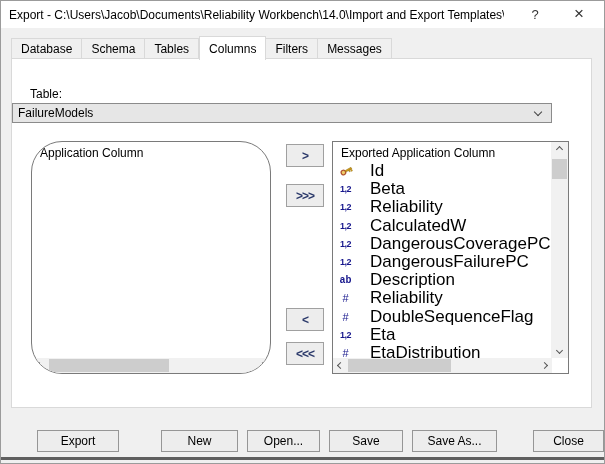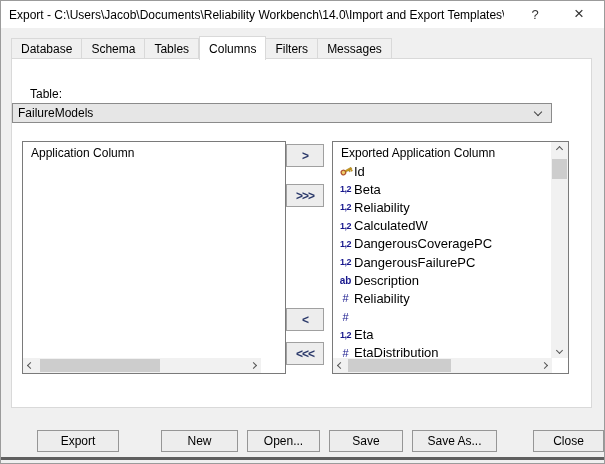--- a/index.html
+++ b/index.html
@@ -66,30 +66,30 @@
   .chev.up    { transform:rotate(-135deg); }
   .chev.left  { transform:rotate(135deg); }
   .chev.right { transform:rotate(-45deg); }
   .chev.sm { width:5px; height:5px; border-width:1.5px; border-color:#555; }
 
   
   .listbox {
     position:absolute; background:#ffffff; border:1px solid #7a7a7a;
     overflow:hidden;
   }
-  .listbox.left  { left:10px;  top:82px; width:264px; height:233px; }
+  .listbox.left  { left:19px;  top:82px; width:240px; height:233px;border-radius:31px; }
   .listbox.right { left:320px; top:82px; width:237px; height:233px; }
   .list-header { padding:4px 0 0 8px; font-size:12px; height:18px; }
   .rows { position:absolute; left:0; top:20px; right:17px; bottom:15px; overflow:hidden; }
   .lrow { height:18.2px; display:flex; align-items:center; padding-left:4px; cursor:default; }
   .licon { width:17px; display:inline-flex; justify-content:center; align-items:center; flex:none; }
   .licon.numg { font-size:9px;  font-weight:bold; color:#16168c; letter-spacing:-0.5px; }
-  .licon.abg  { font-size:10px; font-weight:bold; color:#16168c; }
+  .licon.abg  { font-size:10px; font-weight:bold; color:#16168c;font-family:Liberation Mono, monospace; }
   .licon.hashg{ font-size:11px; color:#16168c; }
-  .ltext { font-size:13px; margin-left:0; white-space:nowrap; }
+  .ltext { font-size:17px; margin-left:16px; white-space:nowrap; }
 
   
   .hscroll {
     position:absolute; left:0; bottom:0; height:15px; background:#f1f1f1;
     display:flex; align-items:center;
   }
   .listbox.left  .hscroll { width:238px; }
   .listbox.right .hscroll { width:219px; }
   .sb-btn { width:15px; height:15px; display:flex; align-items:center; justify-content:center; flex:none; }
   .h-thumb { position:absolute; top:1px; height:13px; background:#cdcdcd; }
@@ -218,20 +218,21 @@
         <div class="lrow">
           <span class="licon abg">ab</span>
           <span class="ltext">Description</span>
         </div>
         <div class="lrow">
           <span class="licon hashg">#</span>
           <span class="ltext">Reliability</span>
         </div>
         <div class="lrow">
           <span class="licon hashg">#</span>
+          <span class="ltext">DoubleSequenceFlag</span>
         </div>
         <div class="lrow">
           <span class="licon numg">1,2</span>
           <span class="ltext">Eta</span>
         </div>
         <div class="lrow">
           <span class="licon hashg">#</span>
           <span class="ltext">EtaDistribution</span>
         </div>
       </div>

